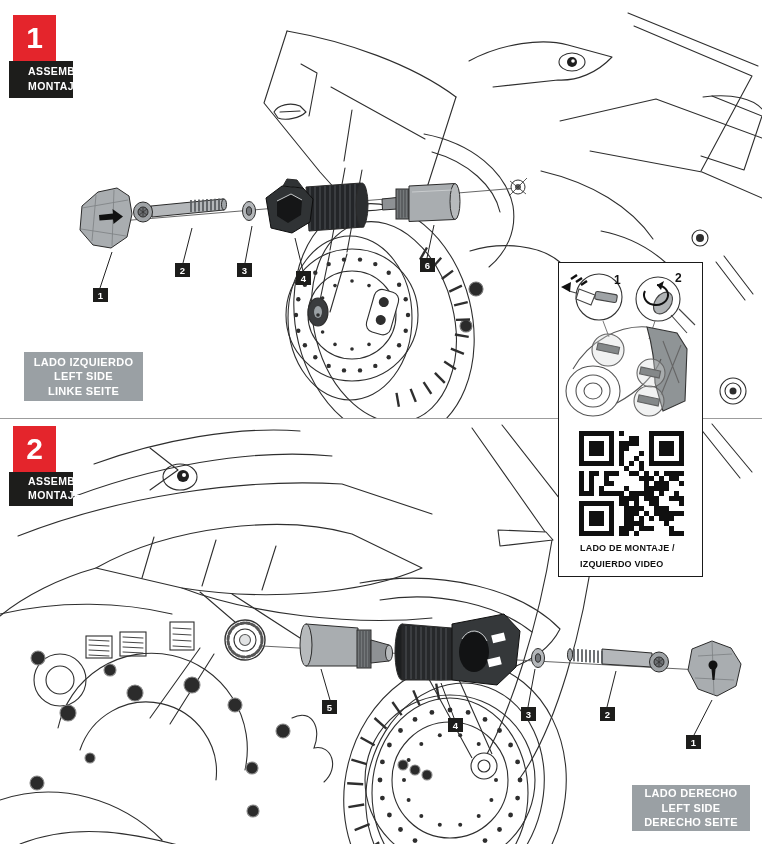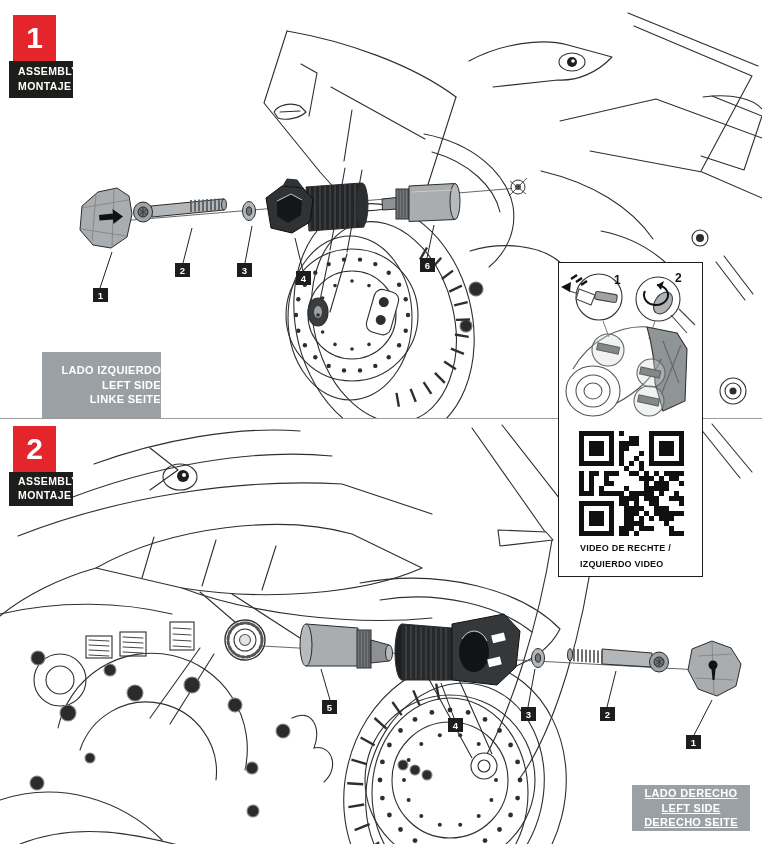--- a/index.html
+++ b/index.html
@@ -5,21 +5,21 @@
   html,body{margin:0;padding:0;background:#fff;}
   .sheet{position:relative;width:762px;height:844px;background:#fff;overflow:hidden;
          font-family:"Liberation Sans",sans-serif;}
   .panel-svg{position:absolute;left:0;}
   .divider{position:absolute;left:0;top:418px;width:762px;height:1px;background:#9c9c9c;}
 
   .step-num{position:absolute;width:43px;height:46px;background:var(--red,#e4252c);
     color:#fff;font-weight:bold;font-size:30px;display:flex;align-items:center;justify-content:center;}
   .step-label{position:absolute;width:64px;background:var(--labelblack,#1d1d1b);color:#fff;
     font-weight:bold;font-size:10.5px;letter-spacing:.4px;line-height:15px;
-    padding:3px 0 3px 9px;box-sizing:border-box;}
+    padding:3px 0 3px 19px;box-sizing:border-box;}
   .side-label{position:absolute;background:var(--labelgray,#9aa0a4);color:#fff;font-weight:bold;
     font-size:11px;line-height:14.5px;text-align:center;display:flex;flex-direction:column;
     justify-content:center;letter-spacing:.3px;}
   .callout{position:absolute;width:15px;height:14px;background:#1d1d1b;color:#fff;
     font-size:9.5px;font-weight:bold;display:flex;align-items:center;justify-content:center;}
 
   .inset{position:absolute;left:558px;top:262px;width:145px;height:315px;background:#fff;
     border:1.6px solid #1a1a1a;box-sizing:border-box;}
   .inset svg{position:absolute;left:0;top:0;}
   .inset .caption{position:absolute;left:21px;top:277px;font-size:9px;font-weight:bold;
@@ -420,26 +420,26 @@
   <div class="step-label" style="left:9px;top:61px;height:37px;">
     <div>ASSEMBLY</div>
     <div>MONTAJE</div>
   </div>
   <div class="step-num" style="left:13px;top:426px;">2</div>
   <div class="step-label" style="left:9px;top:472px;height:34px;padding-top:2px;line-height:14px;">
     <div>ASSEMBLY</div>
     <div>MONTAJE</div>
   </div>
 
-  <div class="side-label" style="left:42px;top:352px;width:119px;height:66px;align-items:flex-end;">
+  <div class="side-label" style="left:24px;top:352px;width:119px;height:49px;">
     <div>LADO IZQUIERDO</div>
     <div>LEFT SIDE</div>
     <div>LINKE SEITE</div>
   </div>
-  <div class="side-label" style="left:632px;top:785px;width:118px;height:46px;text-decoration:underline;">
+  <div class="side-label" style="left:632px;top:785px;width:118px;height:46px;">
     <div>LADO DERECHO</div>
     <div>LEFT SIDE</div>
     <div>DERECHO SEITE</div>
   </div>
 
   <div class="callout" style="left:93px;top:288px;">1</div>
   <div class="callout" style="left:175px;top:263px;">2</div>
   <div class="callout" style="left:237px;top:263px;">3</div>
   <div class="callout" style="left:296px;top:271px;">4</div>
   <div class="callout" style="left:420px;top:258px;">6</div>
@@ -719,18 +719,18 @@
           <rect x="30" y="100" width="5" height="5"></rect>
           <rect x="40" y="100" width="5" height="5"></rect>
           <rect x="45" y="100" width="5" height="5"></rect>
           <rect x="55" y="100" width="5" height="5"></rect>
           <rect x="90" y="100" width="5" height="5"></rect>
           <rect x="95" y="100" width="5" height="5"></rect>
           <rect x="100" y="100" width="5" height="5"></rect>
         </g>
     </svg>
     <div class="caption">
-      <div>VIDEO DE RECHTE /</div>
+      <div>LADO DE MONTAJE /</div>
       <div>IZQUIERDO VIDEO</div>
     </div>
   </div>
 
 </div>
 
 </body></html>

